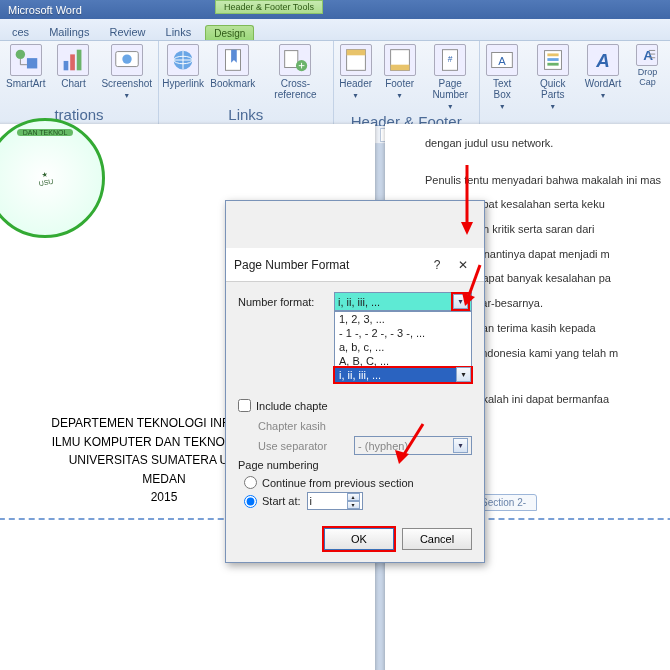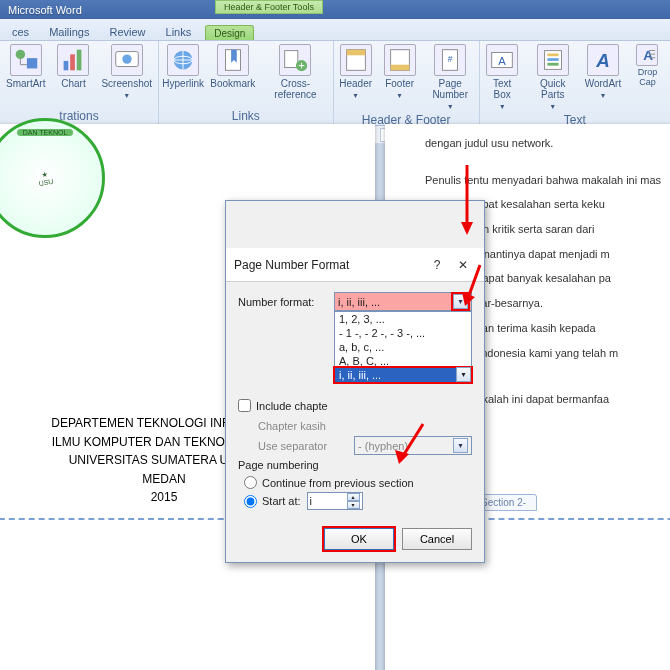--- a/index.html
+++ b/index.html
@@ -12,21 +12,21 @@
 
 .tabs { background: linear-gradient(#e9f0fb, #dce7f5); height: 22px; display: flex; align-items: flex-end; padding-left: 2px; border-bottom: 1px solid #b6c8de; }
 .tab { padding: 3px 10px 2px; font-size: 11px; color: #3c5a84; cursor: pointer; }
 .tab.context-group { background: linear-gradient(#b8e29a, #9bd87a); color: #2f5a17; border: 1px solid #7fb957; border-bottom: none; border-radius: 3px 3px 0 0; margin-left: 4px; font-size: 10px; padding: 2px 8px 1px; }
 .tab.context-label { position: absolute; top: 0; left: 215px; font-size: 9px; color: #2f5a17; background: linear-gradient(#c7eab0, #aedd90); padding: 1px 8px; border: 1px solid #8cc46a; }
 
 
 .ribbon { background: linear-gradient(#f2f6fb, #e1eaf6); height: 85px; display: flex; border-bottom: 1px solid #a7bddb; position: relative; }
 .ribbon-group { border-right: 1px solid #c3d2e6; display: flex; flex-direction: column; }
 .ribbon-group .items { display: flex; flex: 1; }
-.ribbon-group .label { text-align: center; font-size: 12px; color: #4b6a96; padding: 1px 0 2px; }
+.ribbon-group .label { text-align: center; font-size: 15px; color: #4b6a96; padding: 1px 0 2px; }
 .rbn-btn { display: flex; flex-direction: column; align-items: center; justify-content: flex-start; padding: 3px 6px 0; min-width: 44px; cursor: pointer; }
 .rbn-btn .ic { width: 32px; height: 32px; margin-bottom: 2px; }
 .rbn-btn .lbl { font-size: 10px; color: #3c5a84; text-align: center; line-height: 1.1; }
 .rbn-btn .lbl .arr { font-size: 8px; }
 
 
 .ic { display: inline-block; border: 1px solid #aab; background: #eef; border-radius: 2px; position: relative; }
 .ic svg { width: 100%; height: 100%; }
 
 
@@ -54,21 +54,21 @@
 .footer-tab { position: absolute; top: 370px; left: 50px; background: #f5f8fc; border: 1px solid #9db6d9; border-radius: 3px 3px 0 0; padding: 2px 10px; font-size: 10px; color: #6a84aa; }
 
 
 .dialog { position: absolute; left: 225px; top: 200px; width: 260px; background: #f0f0f0; border: 1px solid #7a93b8; box-shadow: 2px 3px 8px rgba(0,0,0,.35); z-index: 50; }
 .dialog .dlg-title { background: #fff; border-bottom: 1px solid #d0d0d0; height: 34px; display: flex; align-items: center; padding: 0 8px; font-size: 12px; color: #222; margin-top: 47px; }
 .dlg-title .sp { flex: 1; }
 .dlg-title .help, .dlg-title .close { width: 26px; text-align: center; font-size: 12px; color: #333; cursor: pointer; }
 .dlg-body { padding: 10px 12px 12px; font-size: 11px; color: #222; }
 .frow { display: flex; align-items: center; margin-bottom: 4px; }
 .frow label { min-width: 96px; }
-.combo { flex: 1; height: 19px; border: 1px solid #7a93b8; background: #fca5a5; display: flex; align-items: center; padding: 0 3px; position: relative; }
+.combo { flex: 1; height: 19px; border: 1px solid #7a93b8; background: #5eead4; display: flex; align-items: center; padding: 0 3px; position: relative; }
 .combo .val { flex: 1; overflow: hidden; white-space: nowrap; }
 .combo .cbtn { width: 15px; height: 15px; background: linear-gradient(#f6f9fd, #d7e3f3); border: 1px solid #8aa4c8; display: flex; align-items: center; justify-content: center; font-size: 8px; color: #335; }
 .hl-red { outline: 2px solid #e00; outline-offset: 0; }
 .dropdown-list { position: absolute; top: 18px; left: -1px; right: -1px; background: #fff; border: 1px solid #7a93b8; z-index: 60; }
 .dropdown-list .opt { padding: 1px 4px; font-size: 11px; color: #222; }
 .dropdown-list .opt.sel { background: #2a63c0; color: #fff; }
 .dropdown-list .cbtn2 { position: absolute; right: 0; bottom: 0; width: 15px; height: 15px; background: linear-gradient(#f6f9fd, #d7e3f3); border: 1px solid #8aa4c8; font-size: 8px; display: flex; align-items: center; justify-content: center; }
 
 .chk { display: flex; align-items: center; margin: 4px 0 8px; }
 .chk input { margin: 0 5px 0 0; }
@@ -220,21 +220,20 @@
         <div class="lbl"><span>WordArt</span><br><span class="arr">▾</span></div>
       </div>
       <div class="rbn-btn" style="min-width:30px">
         <span class="ic" style="width:22px;height:22px"><svg viewBox="0 0 22 22">
               <text x="7" y="17" font-size="15" fill="#3367b0" font-weight="bold">A</text>
               <path d="M13 6h7M13 10h7M13 14h7" stroke="#888"></path>
             </svg></span>
         <div class="lbl" style="font-size:9px">Drop Cap</div>
       </div>
     </div>
-    <div class="label">Text</div>
   </div>
 </div>
 
 <div class="ruler">
   <div class="rl" style="left:380px; right:0"></div>
   <div class="ticks" style="left:400px">1 · · · 2 · · · 3 · · · 4 · · · 5 · · · 6 · · · 7</div>
 </div>
 
 <div class="doc-area">
   <div class="page left">

